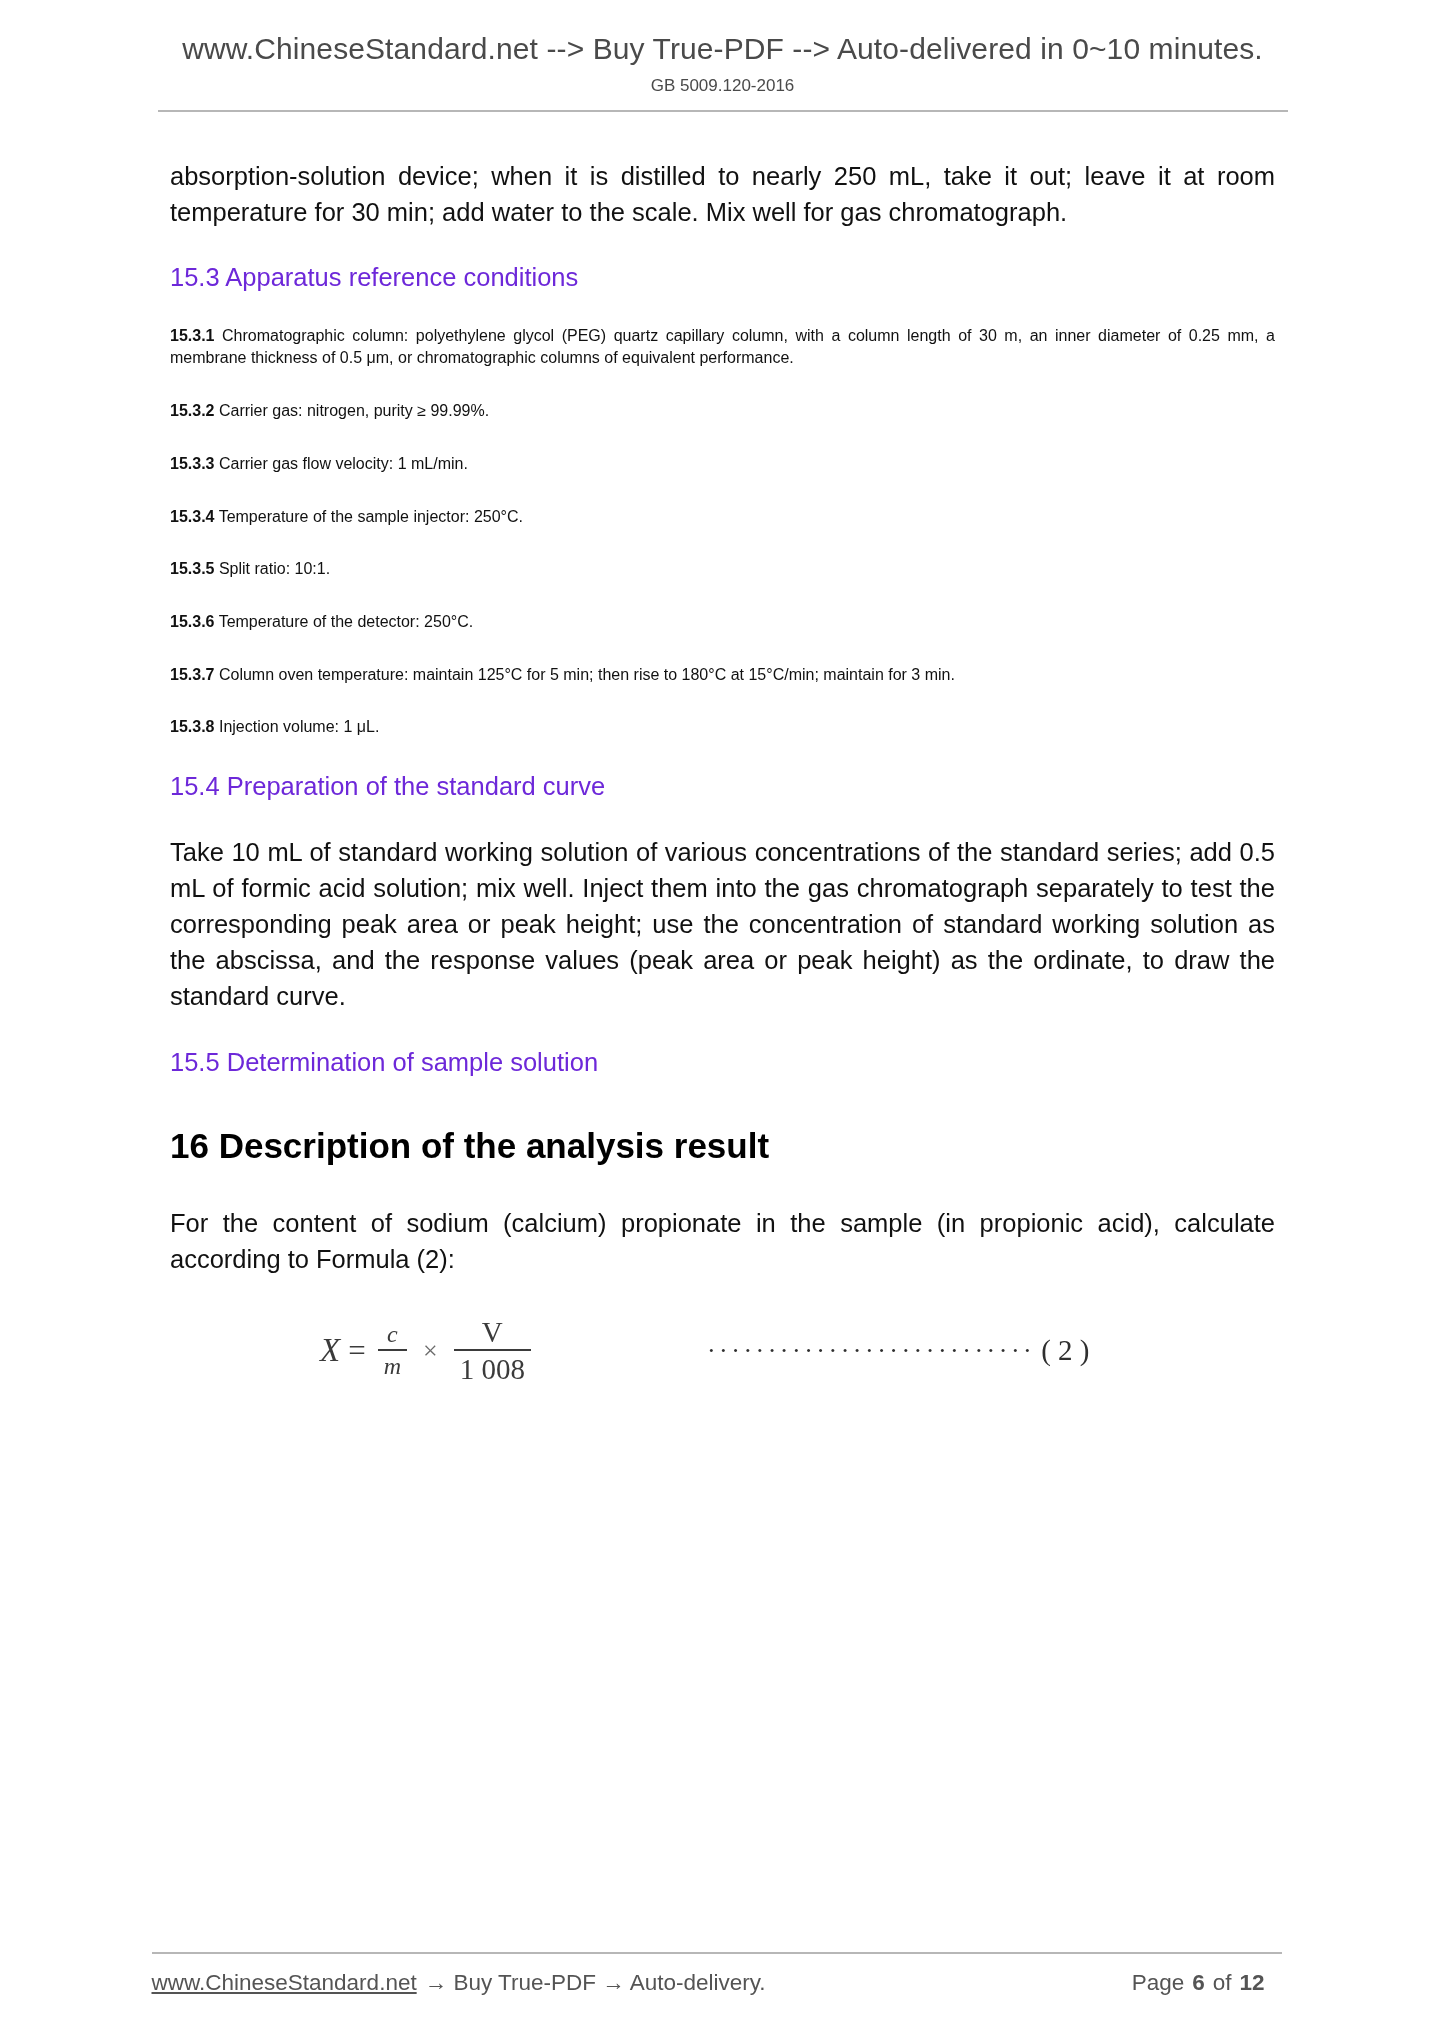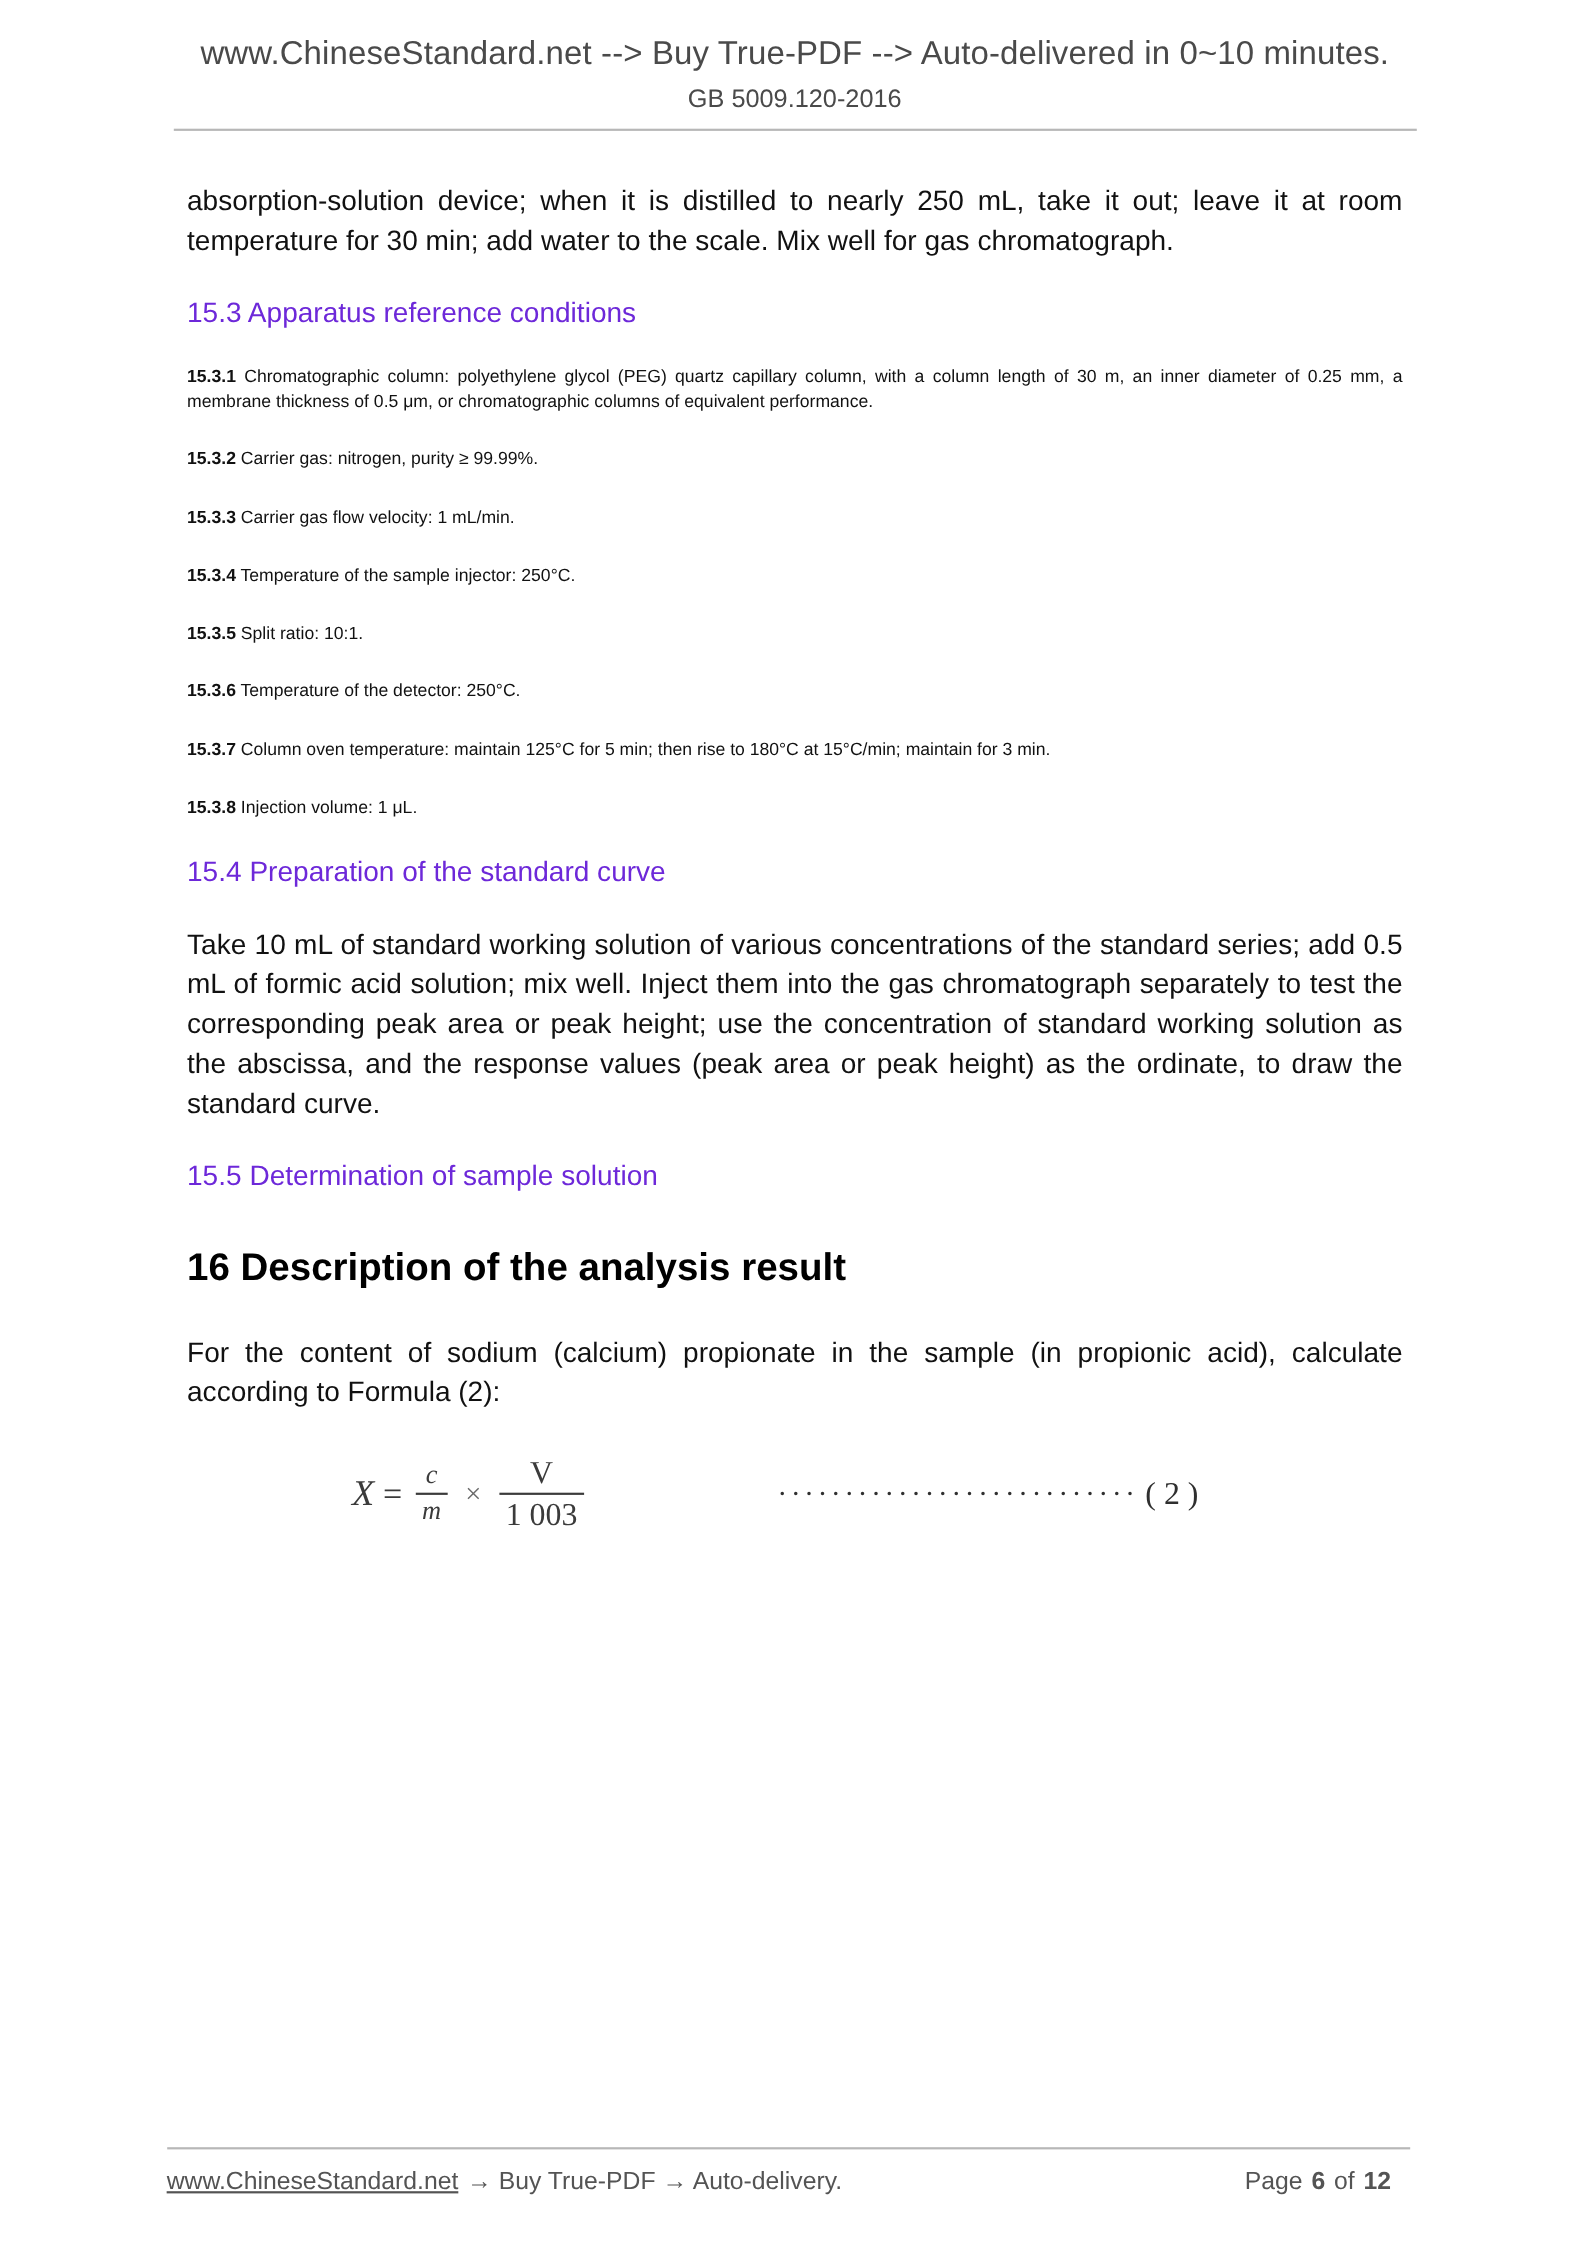--- a/index.html
+++ b/index.html
@@ -26,21 +26,21 @@
     text-align: center;
   }
   .header-promo {
     font-size: 30px;
     color: #4a4a4a;
     letter-spacing: 0.1px;
     line-height: 1.25;
     white-space: nowrap;
   }
   .header-std {
-    font-size: 23px;
+    font-size: 17px;
     color: #4a4a4a;
     margin-top: 8px;
     line-height: 1.2;
   }
   .header-rule {
     width: 1130px;
     margin: 14px auto 0 auto;
     border-top: 2px solid #b7b7b7;
   }
 
@@ -264,21 +264,21 @@
         <span class="eq">=</span>
         <span class="frac">
           <span class="top">c</span>
           <span class="bar"></span>
           <span class="bot">m</span>
         </span>
         <span class="times">×</span>
         <span class="frac big">
           <span class="top">V</span>
           <span class="bar"></span>
-          <span class="bot">1 003</span>
+          <span class="bot">1 008</span>
         </span>
       </div>
       <div class="leader">···························</div>
       <div class="eq-number">( 2 )</div>
     </div>
 
   </div>
 
   <div class="doc-footer">
     <div class="footer-rule"></div>

